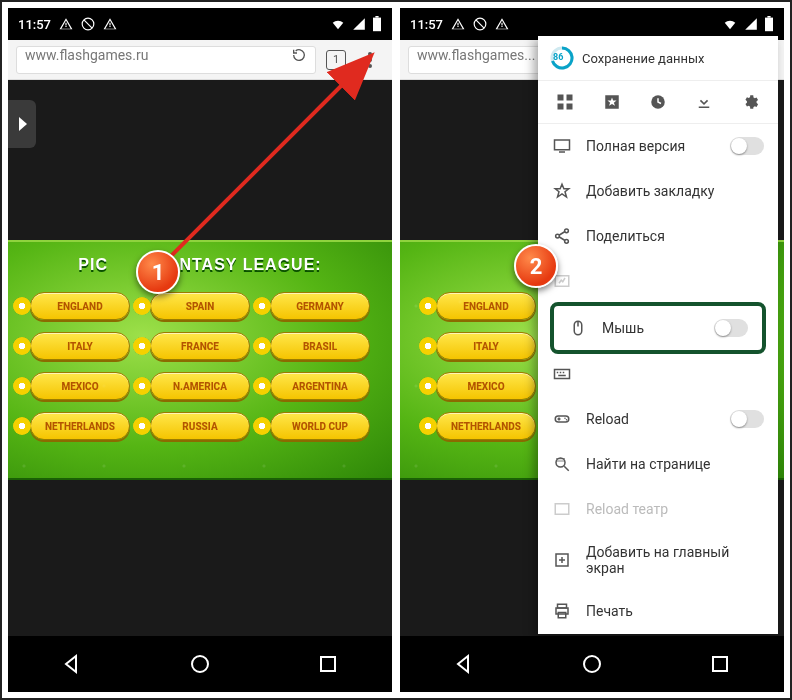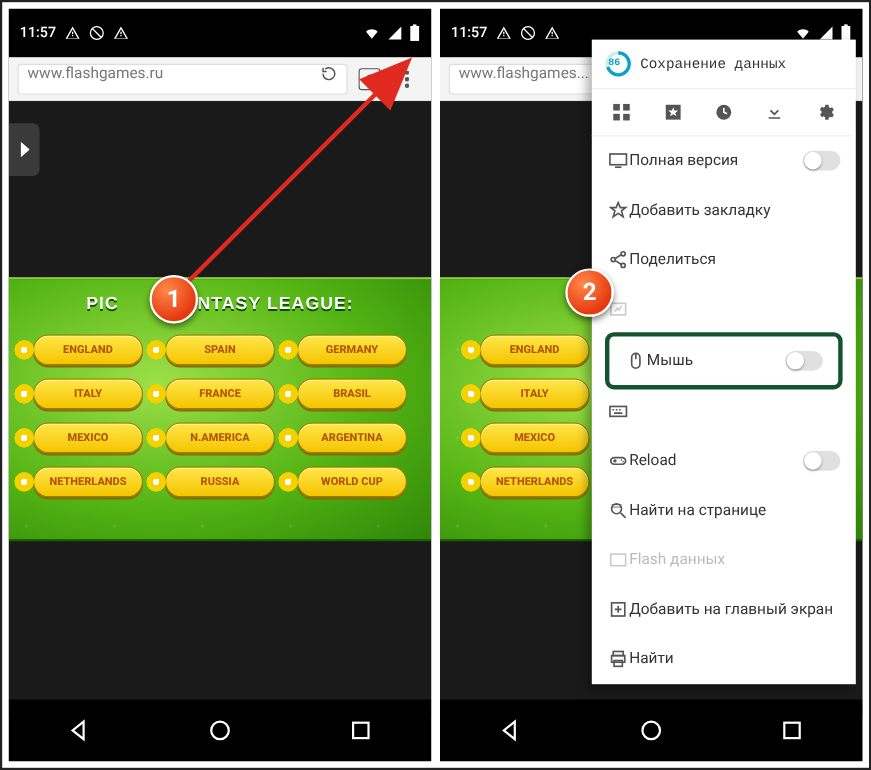--- a/index.html
+++ b/index.html
@@ -16,21 +16,21 @@
     width: 384px;
     height: 684px;
     background: #000;
     top: 6px;
     overflow: hidden;
   }
   .phone-left { left: 6px; }
   .phone-right { left: 398px; }
   
   .statusbar {
-    height: 44px;
+    height: 32px;
     background: #000;
     color: #fff;
     display: flex;
     justify-content: space-between;
     align-items: center;
     padding: 0 10px;
     font-size: 13px;
     font-weight: 500;
   }
   .status-icons { display: flex; gap: 6px; align-items: center; }
@@ -152,35 +152,34 @@
     box-shadow:-4px 4px 10px rgba(0,0,0,0.35);
     z-index:100;
     font-size:14px;
     color:#333;
   }
   .menu-head {
     display:flex; align-items:center; gap:8px;
     padding:10px 12px;
     border-bottom:1px solid #eee;
     font-size:13px;
-    font-family:Liberation Mono, monospace;
   }
   .dsave-ring {
     width:24px;height:24px;
     position:relative;
   }
   .dsave-text { color:#09a3c8; font-size:9px; font-weight:700; position:absolute; top:6px; left:3px;}
   .iconrow {
     display:flex; justify-content:space-around;
     padding:10px 4px;
     border-bottom:1px solid #eee;
   }
   .iconrow div { width:22px;height:22px;display:flex;align-items:center;justify-content:center;color:#555;}
   .mitem {
-    display:flex; align-items:center; 
+    display:flex; align-items:center; gap:14px;
     padding:12px 14px;
     border-bottom:1px solid transparent;
   }
   .mitem.disabled { color:#bbb; }
   .mitem .icon { width:20px;height:20px;display:flex;align-items:center;justify-content:center;color:#555;}
   .mitem.disabled .icon { color:#ccc; }
   .mitem .label { flex:1; font-size:14px; }
   .toggle {
     width:34px;height:18px;background:#e0e0e0;border-radius:10px;position:relative;
   }
@@ -485,41 +484,41 @@
           </svg>
         </div>
       <div class="label">Найти на странице</div>
     </div>
     <div class="mitem disabled">
       <div class="icon">
           <svg width="18" height="18" viewBox="0 0 24 24">
             <rect x="3" y="5" width="18" height="14" fill="none" stroke="#ccc" stroke-width="2"></rect>
           </svg>
         </div>
-      <div class="label">Flash данных</div>
+      <div class="label">Reload театр</div>
     </div>
     <div class="mitem">
       <div class="icon">
           <svg width="18" height="18" viewBox="0 0 24 24">
             <rect x="4" y="4" width="16" height="16" fill="none" stroke="#555" stroke-width="2"></rect>
             <line x1="12" y1="8" x2="12" y2="16" stroke="#555" stroke-width="2"></line>
             <line x1="8" y1="12" x2="16" y2="12" stroke="#555" stroke-width="2"></line>
           </svg>
         </div>
       <div class="label">Добавить на главный экран</div>
     </div>
     <div class="mitem">
       <div class="icon">
           <svg width="18" height="18" viewBox="0 0 24 24">
             <rect x="6" y="3" width="12" height="5" fill="none" stroke="#555" stroke-width="2"></rect>
             <rect x="4" y="8" width="16" height="8" fill="none" stroke="#555" stroke-width="2"></rect>
             <rect x="7" y="14" width="10" height="7" fill="none" stroke="#555" stroke-width="2"></rect>
           </svg>
         </div>
-      <div class="label">Найти</div>
+      <div class="label">Печать</div>
     </div>
   </div>
 
   <div class="navbar">
     <svg class="navbtn" viewBox="0 0 24 24">
         <path fill="none" stroke="#fff" stroke-width="2" d="M16 4l-10 8 10 8z"></path>
       </svg>
     <svg class="navbtn" viewBox="0 0 24 24">
         <circle cx="12" cy="12" r="8" fill="none" stroke="#fff" stroke-width="2"></circle>
       </svg>

